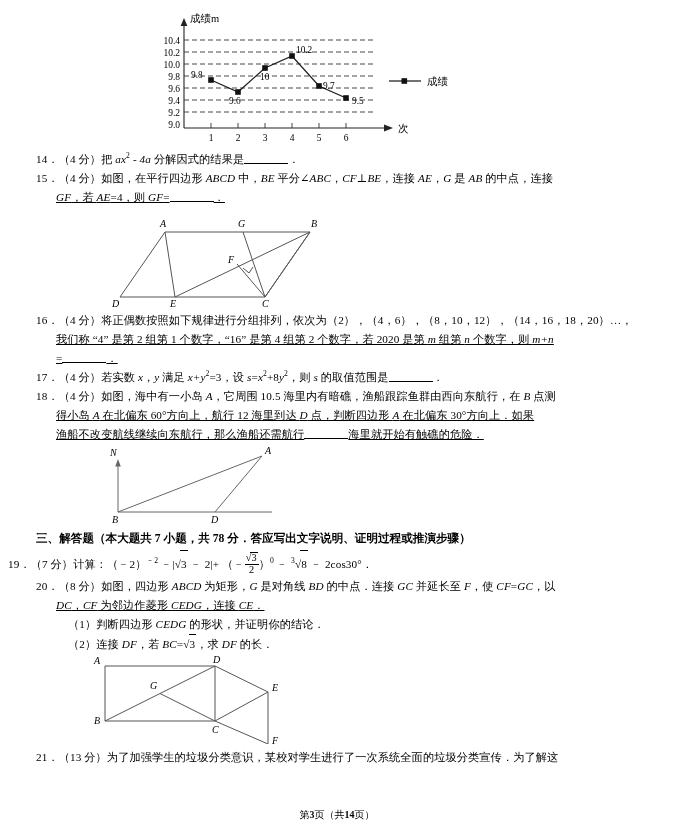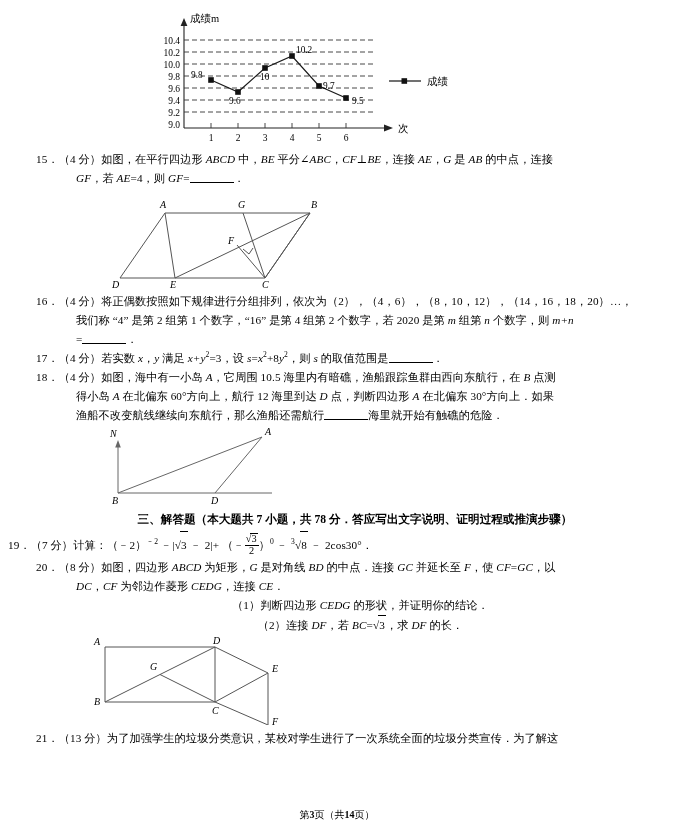--- a/index.html
+++ b/index.html
@@ -43,42 +43,41 @@
   .qline {
     font-size: 11.2px;
     line-height: 19px;
     letter-spacing: 0.1px;
     white-space: nowrap;
   }
   .qnum {
     padding-left: 36px;
   }
   .qcont {
-    padding-left: 76px;
+    padding-left: 56px;
+    text-decoration: underline;
   }
   .qsub {
-    padding-left: 47px;
-    text-align: center;
+    padding-left: 68px;
   }
   .it { font-style: italic; }
   .blank {
     display: inline-block;
     width: 44px;
     border-bottom: 1px solid #000;
     vertical-align: -1px;
   }
   sup { font-size: 0.68em; vertical-align: super; line-height: 0; }
 
   .sec-head {
     font-size: 11.6px;
     font-weight: bold;
     padding-left: 36px;
     line-height: 22px;
     white-space: nowrap;
-    text-align: center;
   }
 
   .fig {
     position: relative;
   }
 
   .footer {
     position: absolute;
     left: 0;
     bottom: 18px;
@@ -182,20 +181,23 @@
       <g>
         <line x1="345" y1="81" x2="377" y2="81" stroke="#111" stroke-width="1.2"></line>
         <rect x="357.5" y="78.2" width="5.6" height="5.6" fill="#111"></rect>
         <text x="383" y="85" font-size="10.5" font-family="'Liberation Serif',serif" fill="#000">成绩</text>
       </g>
     </svg>
   </div>
 
   <div class="content">
 
+    <div class="qline qnum">
+      <span>14</span><span>．</span><span>（4 分）</span><span>把 </span><span class="it">ax</span><sup>2</sup><span class="it"> - 4a</span><span> 分解因式的结果是</span><span class="blank"></span><span>．</span>
+    </div>
 
     <div class="qline qnum">
       <span>15</span><span>．</span><span>（4 分）</span><span>如图，在平行四边形 </span><span class="it">ABCD</span><span> 中，</span><span class="it">BE</span><span> 平分∠</span><span class="it">ABC</span><span>，</span><span class="it">CF</span><span>⊥</span><span class="it">BE</span><span>，连接 </span><span class="it">AE</span><span>，</span><span class="it">G</span><span> 是 </span><span class="it">AB</span><span> 的中点，连接</span>
     </div>
     <div class="qline qcont">
       <span class="it">GF</span><span>，若 </span><span class="it">AE</span><span>=4，则 </span><span class="it">GF</span><span>=</span><span class="blank"></span><span>．</span>
     </div>
 
     <div class="fig">
       <svg width="674" height="100" viewBox="0 0 674 100">

